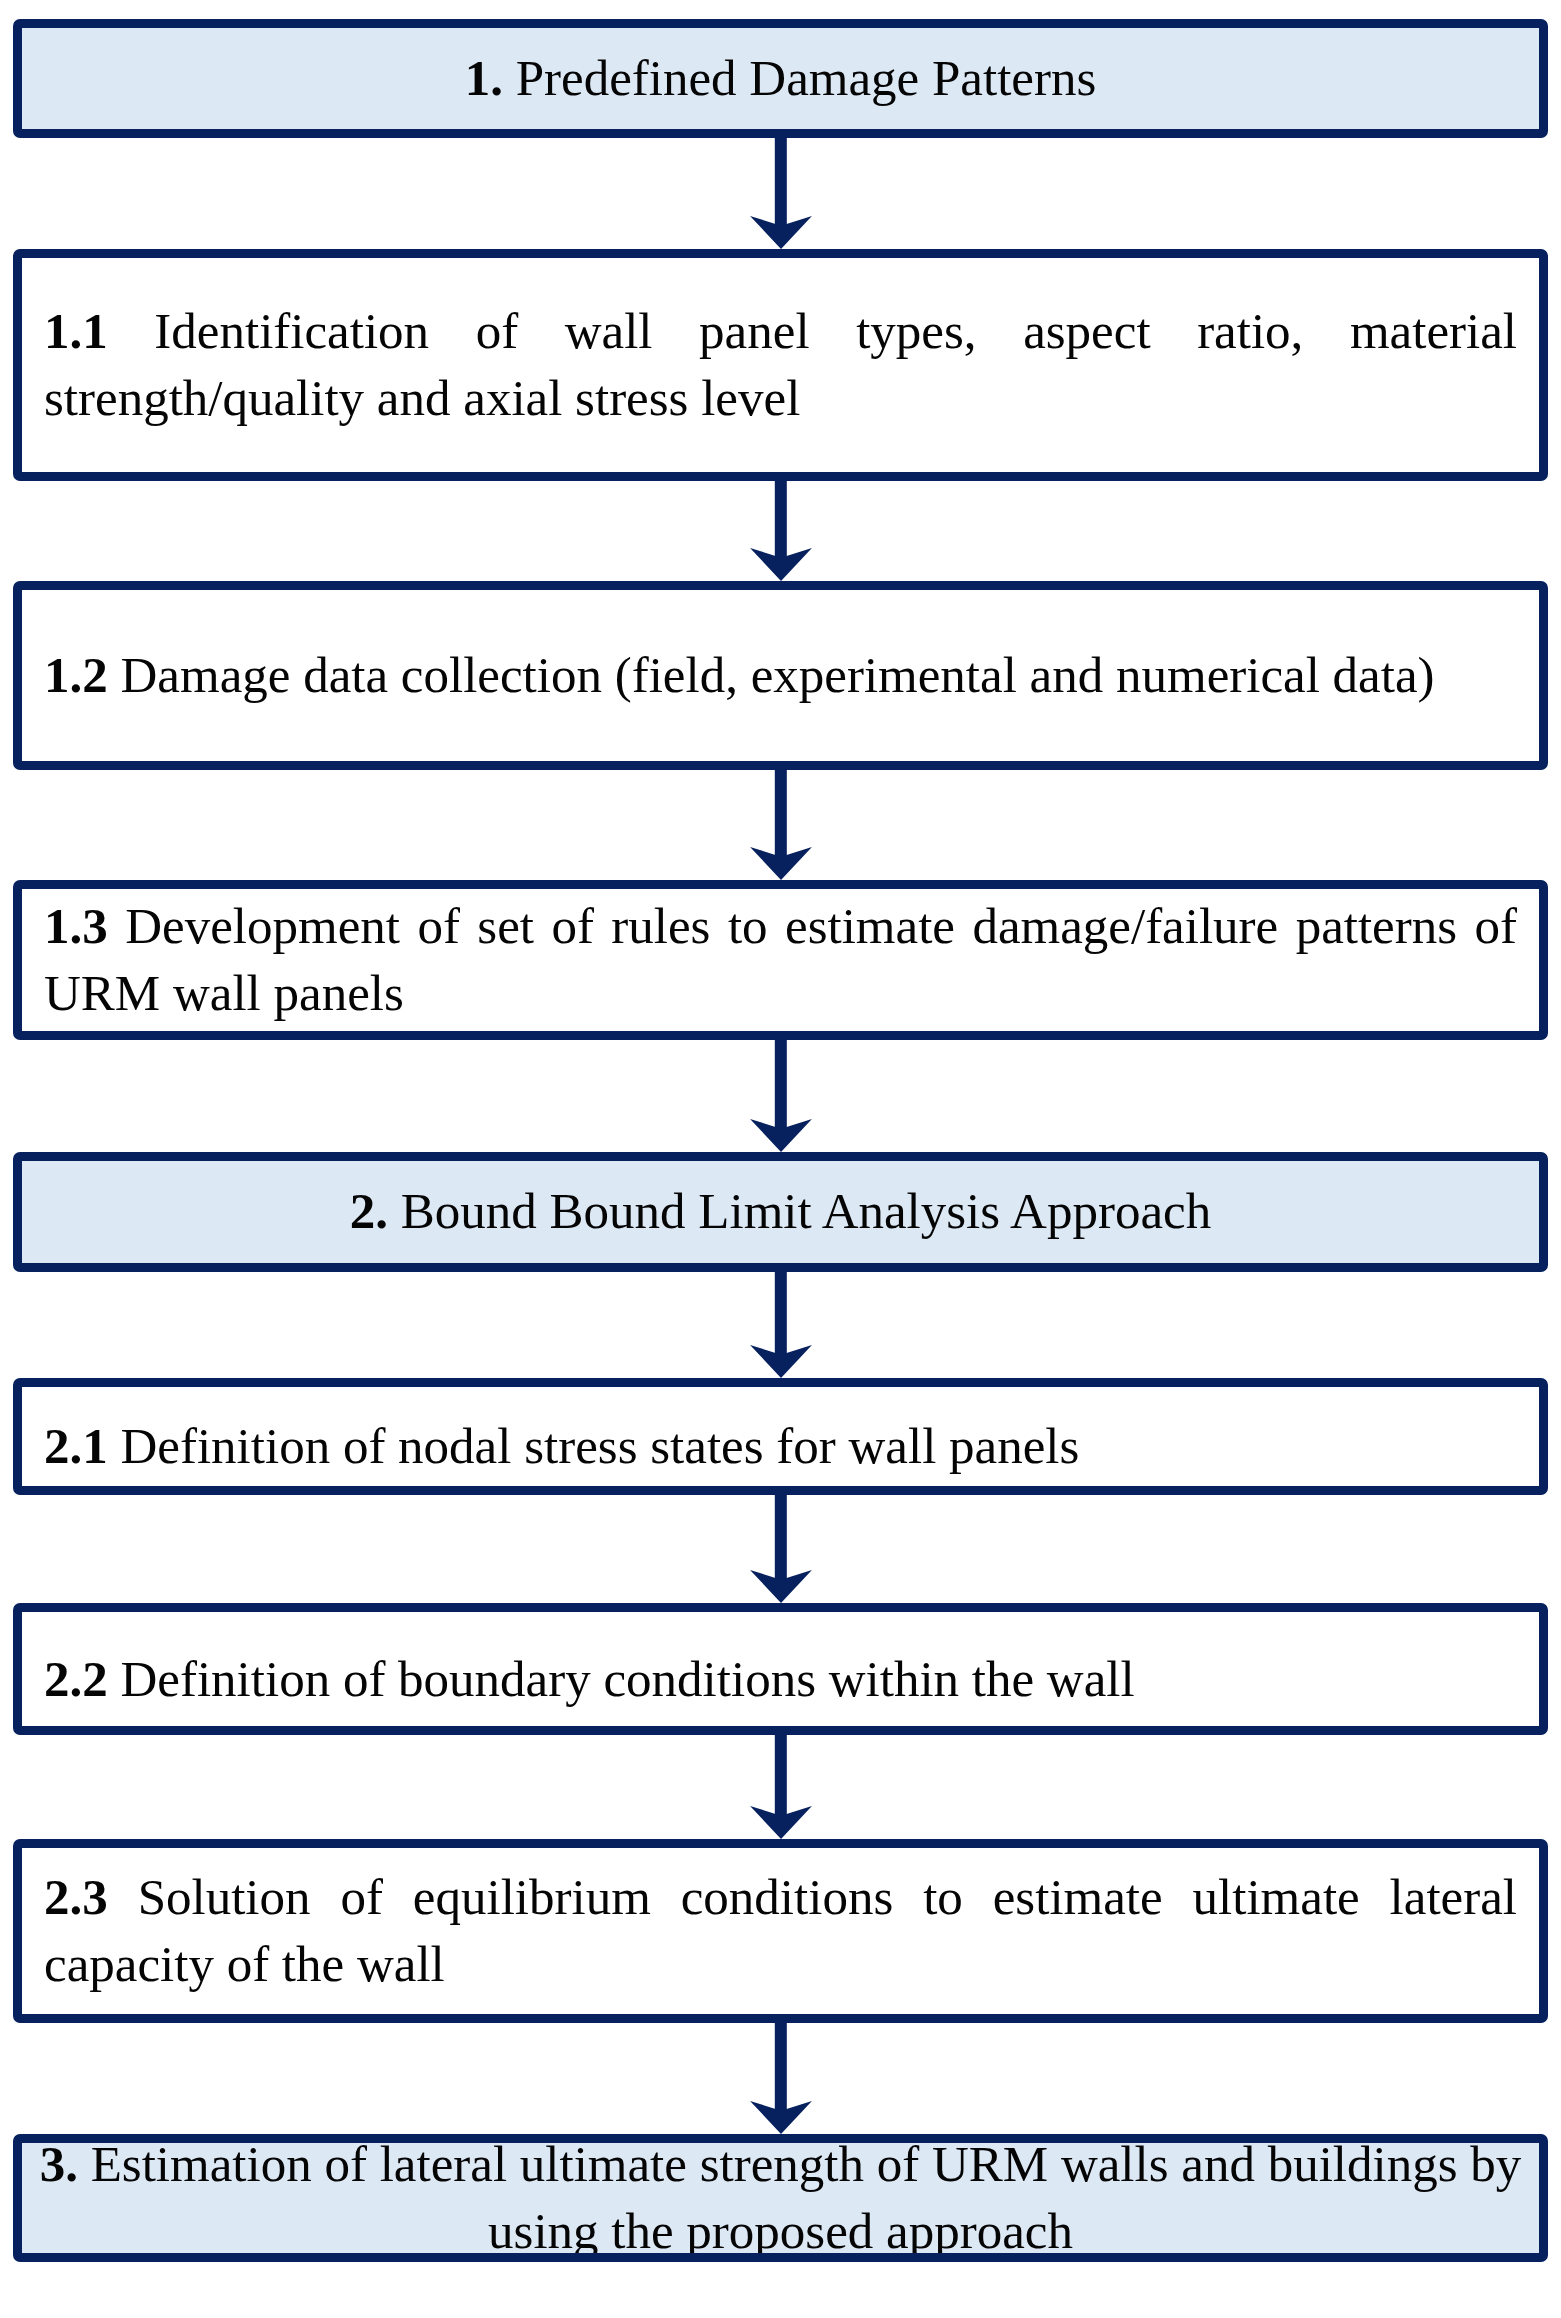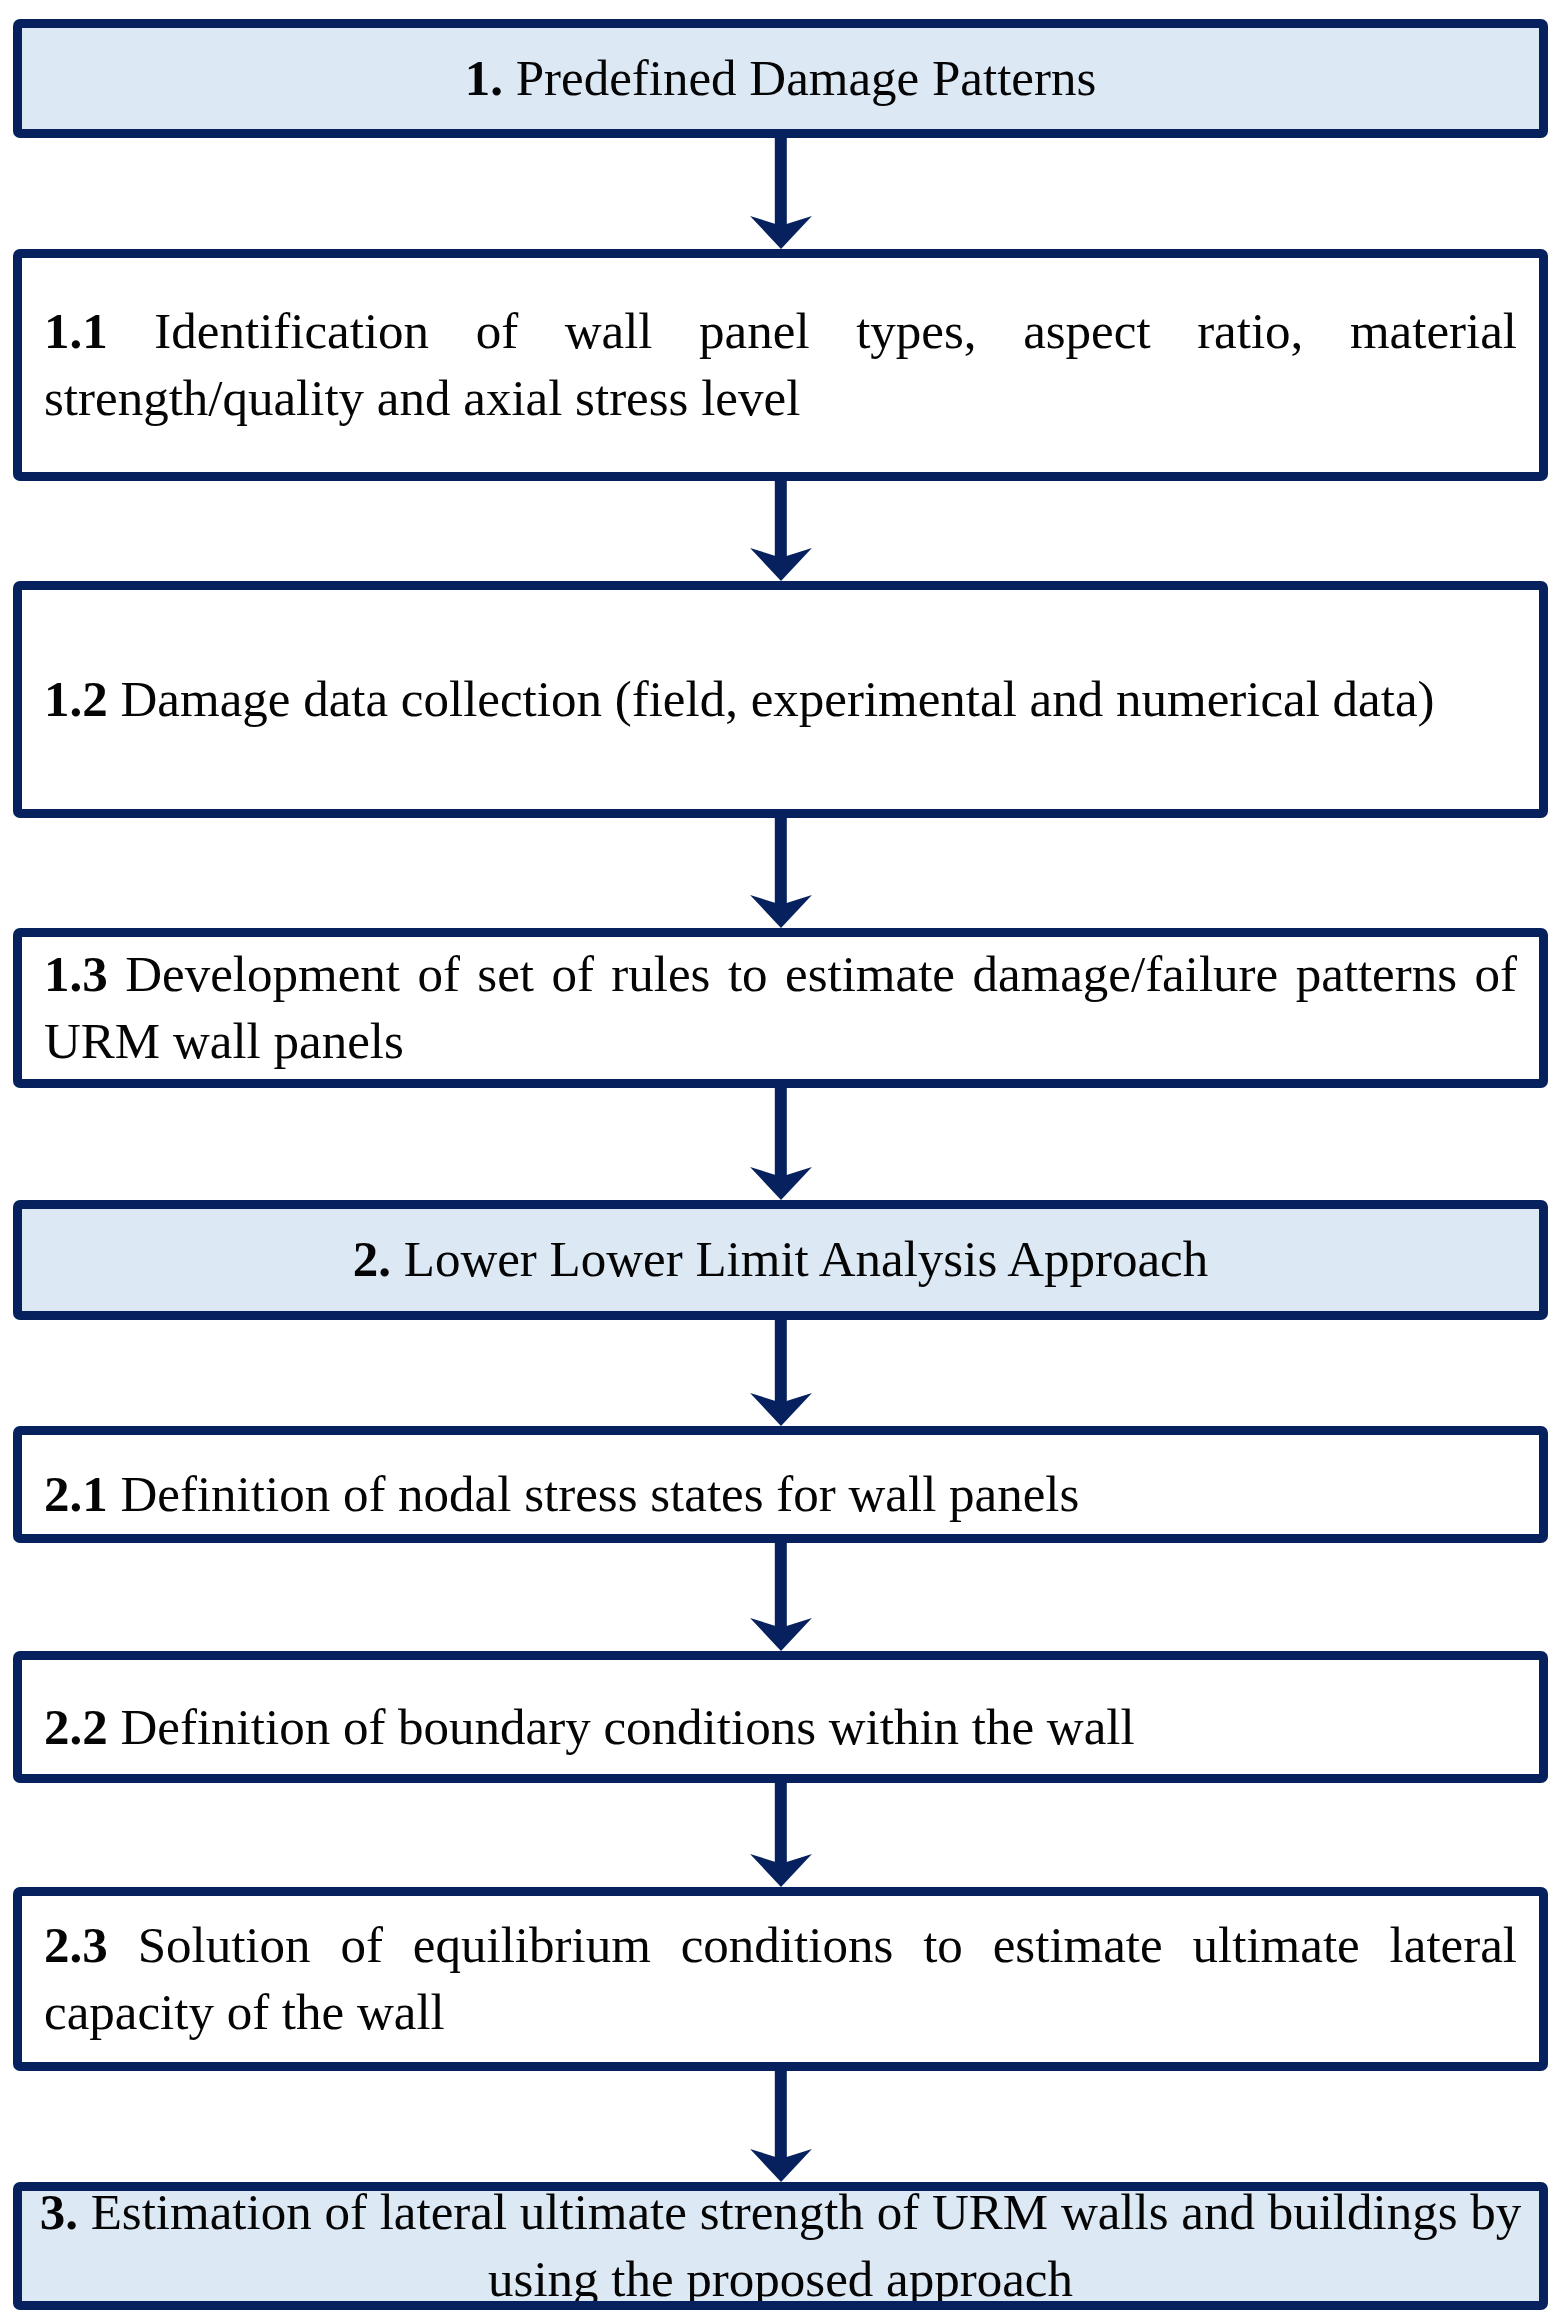--- a/index.html
+++ b/index.html
@@ -88,21 +88,21 @@
     <p><span class="num">1.1</span> <span>Identification of wall panel types, aspect ratio, material strength/quality and axial stress level</span></p>
   </div>
 
   <div class="arrow" style="height:100px">
     <div class="stem"></div>
     <svg class="head" width="62" height="33" viewBox="0 0 90 48">
         <polygon points="0,0 45,14 90,0 45,48"></polygon>
       </svg>
   </div>
 
-  <div class="box step justify" style="height:237px">
+  <div class="box step justify" style="height:189px">
     <p><span class="num">1.2</span> <span>Damage data collection (field, experimental and numerical data)</span></p>
   </div>
 
   <div class="arrow" style="height:110px">
     <div class="stem"></div>
     <svg class="head" width="62" height="33" viewBox="0 0 90 48">
         <polygon points="0,0 45,14 90,0 45,48"></polygon>
       </svg>
   </div>
 
@@ -111,21 +111,21 @@
   </div>
 
   <div class="arrow" style="height:112px">
     <div class="stem"></div>
     <svg class="head" width="62" height="33" viewBox="0 0 90 48">
         <polygon points="0,0 45,14 90,0 45,48"></polygon>
       </svg>
   </div>
 
   <div class="box header" style="height:120px">
-    <p><span class="num">2.</span> <span>Lower Lower Limit Analysis Approach</span></p>
+    <p><span class="num">2.</span> <span>Bound Bound Limit Analysis Approach</span></p>
   </div>
 
   <div class="arrow" style="height:106px">
     <div class="stem"></div>
     <svg class="head" width="62" height="33" viewBox="0 0 90 48">
         <polygon points="0,0 45,14 90,0 45,48"></polygon>
       </svg>
   </div>
 
   <div class="box step left" style="height:117px">

